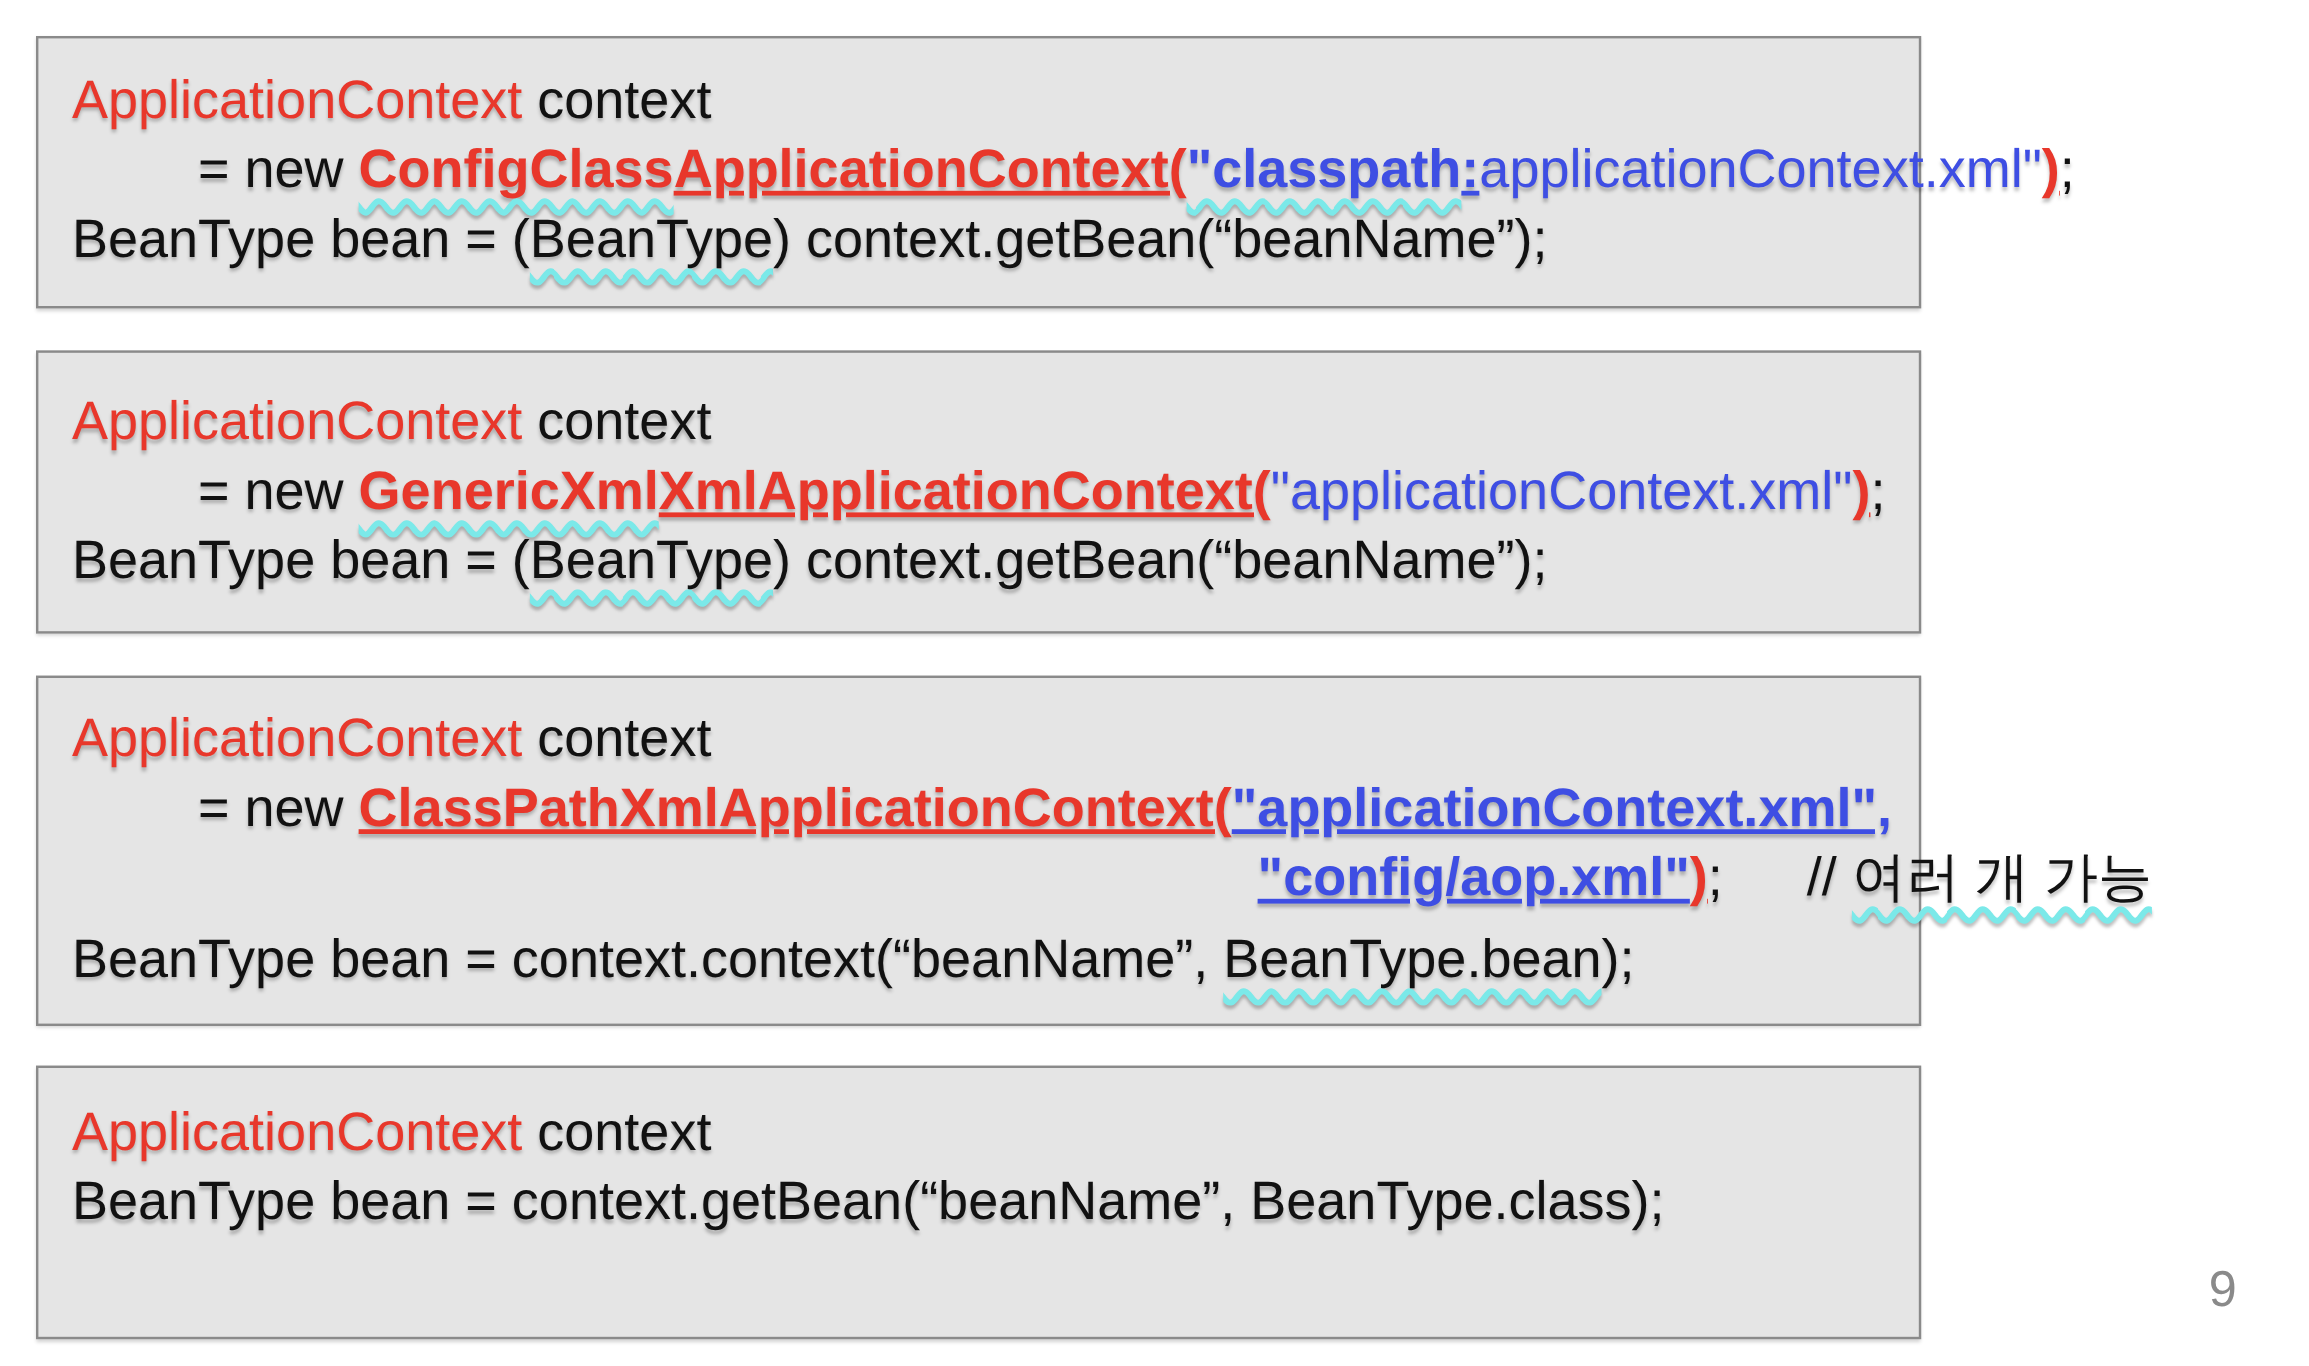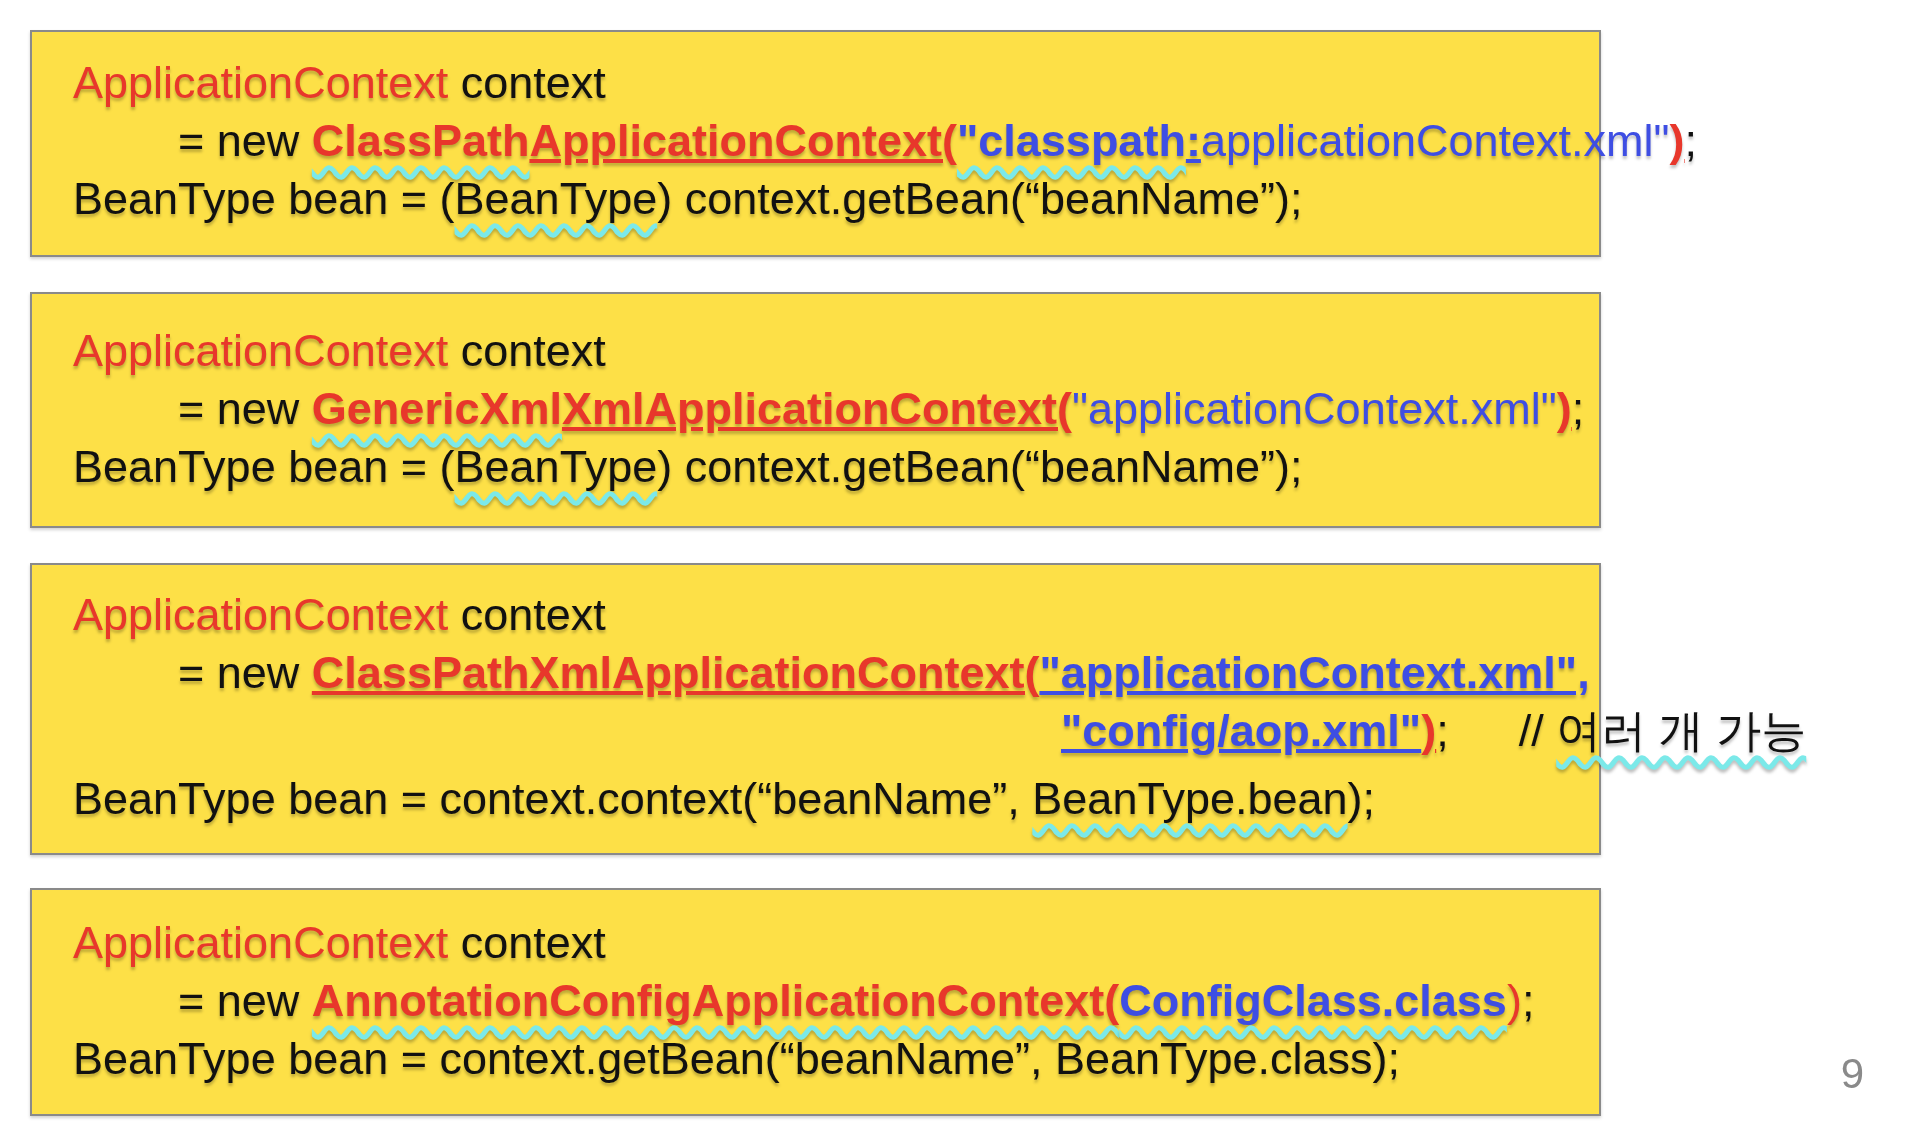--- a/index.html
+++ b/index.html
@@ -9,24 +9,24 @@
     width: 1924px;
     height: 1138px;
     background: #ffffff;
     font-family: "Liberation Sans", sans-serif;
     overflow: hidden;
   }
   .code-box {
     position: absolute;
     left: 30px;
     width: 1571px;
-    background: #fde047;
+    background: #e5e5e5;
     border: 2px solid #8a8a8a;
     box-shadow: 0 2px 3px rgba(0,0,0,0.18);
-    padding-left: 41px;
+    padding-left: 28px;
   }
   .b1 { top: 30px;  height: 227px; padding-top: 22px; }
   .b2 { top: 292px; height: 236px; padding-top: 28px; }
   .b3 { top: 563px; height: 292px; padding-top: 21px; }
   .b4 { top: 888px; height: 228px; padding-top: 24px; }
   .line {
     font-size: 45px;
     line-height: 58px;
     color: #111111;
     white-space: pre;
@@ -56,38 +56,37 @@
     text-shadow: none;
   }
 </style>
 </head>
 <body>
 
 <div class="slide">
 
   <section class="code-box b1">
     <div class="line"><span class="c-red">ApplicationContext</span><span> context</span></div>
-    <div class="line indent"><span>= new </span><span class="c-red bold squiggle">ClassPath</span><span class="c-red bold">ApplicationContext(</span><span class="c-blue bold squiggle">"classpath</span><span class="c-blue bold">:</span><span class="c-blue">applicationContext.xml"</span><span class="c-red bold">)</span><span>;</span></div>
+    <div class="line indent"><span>= new </span><span class="c-red bold squiggle">ConfigClass</span><span class="c-red bold">ApplicationContext(</span><span class="c-blue bold squiggle">"classpath</span><span class="c-blue bold">:</span><span class="c-blue">applicationContext.xml"</span><span class="c-red bold">)</span><span>;</span></div>
     <div class="line"><span>BeanType bean = (</span><span class="squiggle">BeanType</span><span>) context.getBean(“beanName”);</span></div>
   </section>
 
   <section class="code-box b2">
     <div class="line"><span class="c-red">ApplicationContext</span><span> context</span></div>
     <div class="line indent"><span>= new </span><span class="c-red bold squiggle">GenericXml</span><span class="c-red bold">XmlApplicationContext(</span><span class="c-blue">"applicationContext.xml"</span><span class="c-red bold">)</span><span>;</span></div>
     <div class="line"><span>BeanType bean = (</span><span class="squiggle">BeanType</span><span>) context.getBean(“beanName”);</span></div>
   </section>
 
   <section class="code-box b3">
     <div class="line"><span class="c-red">ApplicationContext</span><span> context</span></div>
     <div class="line indent"><span>= new </span><span class="c-red bold">ClassPathXmlApplicationContext(</span><span class="c-blue bold">"applicationContext.xml",</span></div>
     <div class="line indent-arg"><span class="c-blue bold">"config/aop.xml"</span><span class="c-red bold">)</span><span>;</span><span class="comment-gap">// </span><span class="squiggle">여러 개 가능</span></div>
     <div class="line gap-top"><span>BeanType bean = context.context(“beanName”, </span><span class="squiggle">BeanType.bean</span><span>);</span></div>
   </section>
 
   <section class="code-box b4">
     <div class="line"><span class="c-red">ApplicationContext</span><span> context</span></div>
-    <div class="line indent"><span>= new </span><span class="c-red bold squiggle">AnnotationConfigApplicationContext(</span><span class="c-blue bold squiggle">ConfigClass.class</span><span class="c-red">)</span><span>;</span></div>
     <div class="line"><span>BeanType bean = context.getBean(“beanName”, BeanType.class);</span></div>
   </section>
 
   <div class="page-number">9</div>
 
 </div>
 
 </body></html>

